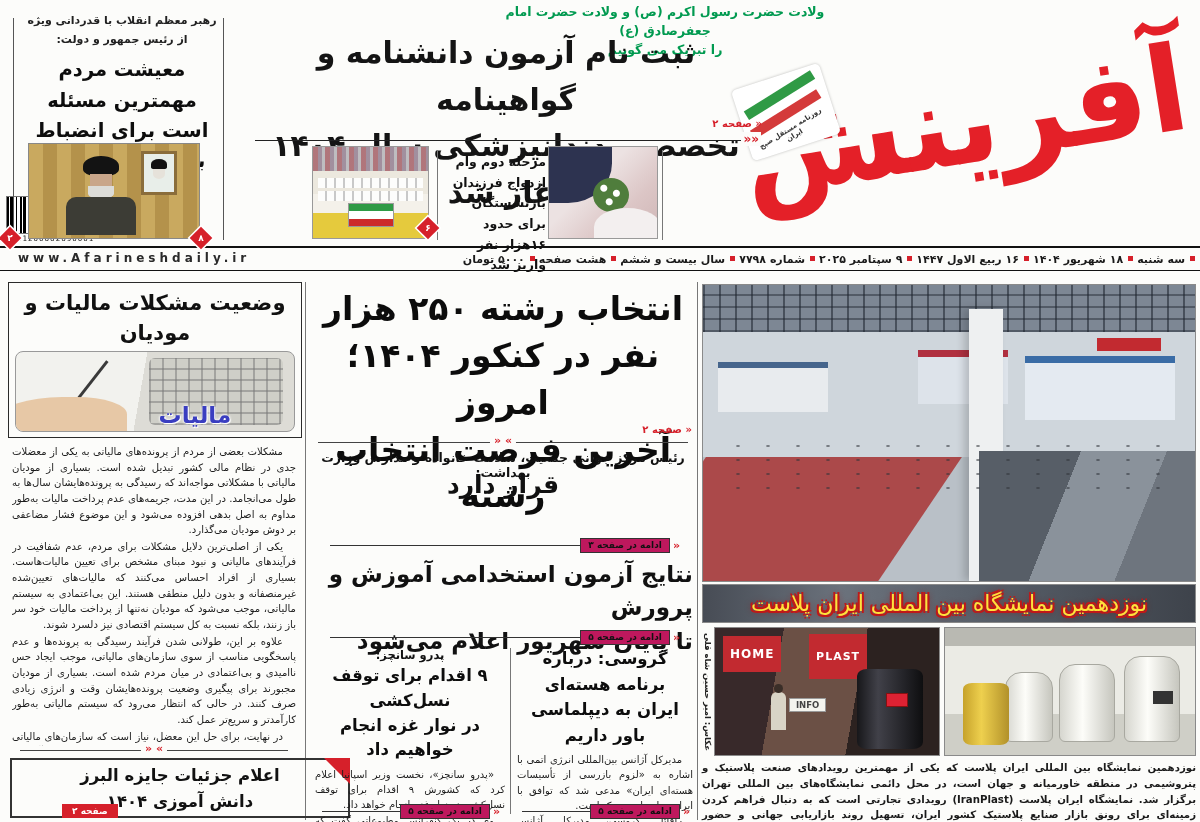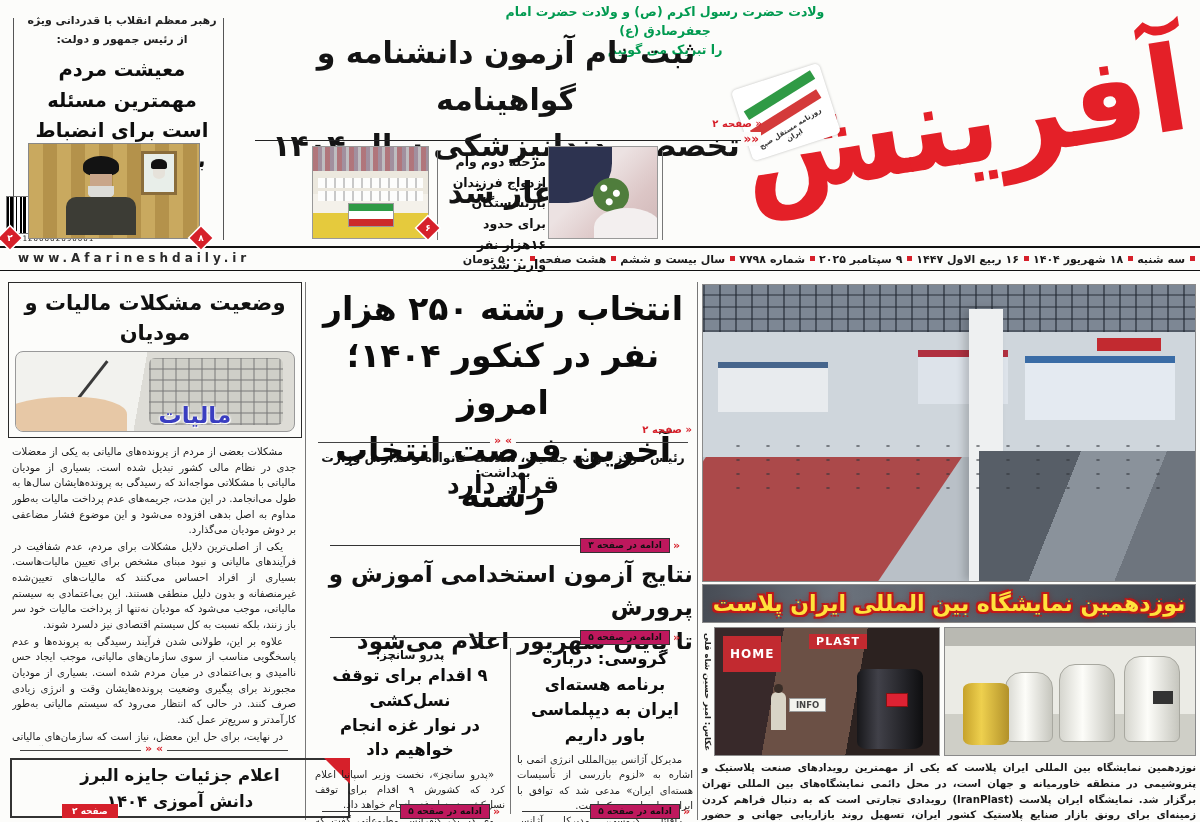--- a/index.html
+++ b/index.html
@@ -156,28 +156,28 @@
   .mp-booth3 { position:absolute; left:3%; top:26%; width:110px; height:50px; background:#e8ebee; border-top:6px solid #46658c; }
   .mp-sign { position:absolute; right:7%; top:18%; width:64px; height:13px; background:#c22a30; }
   .mp-carpet { position:absolute; left:-8%; bottom:0; width:52%; height:42%; background:#a83434;
                transform:skewX(-34deg); opacity:.85; }
   .mp-esc { position:absolute; right:0; bottom:0; width:44%; height:44%;
             background:linear-gradient(112deg,#575e67 0 38%, #8a929b 38% 70%, #6e757e 70%); }
   .mp-ppl { position:absolute; left:4%; right:4%; top:52%; height:20%;
     background-image:radial-gradient(#30343a 1.6px, transparent 2.2px); background-size:30px 14px; opacity:.55; }
   .banner { position:absolute; left:702px; top:584px; width:494px; height:39px; border:1px solid #8a8a8a;
     background:linear-gradient(90deg,#474c55, #6b727c 28%, #59606a 55%, #3e434b); display:flex; align-items:center; justify-content:center; }
-  .banner-text { color:#ffe23c; font-size:22px; font-weight:700;
+  .banner-text { color:#ffe23c; font-size:22px; font-weight:400;
     text-shadow:2px 2px 0 #c01818, -2px -2px 0 #c01818, 2px -2px 0 #c01818, -2px 2px 0 #c01818, 0 0 7px rgba(150,10,10,.9); }
   .credit { position:absolute; left:700px; top:627px; width:13px; height:129px; writing-mode:vertical-rl;
             font-size:8.5px; font-weight:700; color:#222; text-align:center; letter-spacing:1px; }
   .store { position:absolute; left:714px; top:627px; width:226px; height:129px; border:1px solid #8a8a8a;
     background:linear-gradient(100deg,#38292a 0 28%, #6b5045 28% 62%, #2c2220 62%); overflow:hidden; }
   .sg-home { position:absolute; left:8px; top:8px; background:#c22a30; color:#fff; font-weight:900; font-size:12px; padding:11px 7px; letter-spacing:1px; direction:ltr;}
-  .sg-plast { position:absolute; left:42%; top:6px; background:#c22a30; color:#fff; font-weight:900; font-size:11px; padding:1px 7px; letter-spacing:1px; direction:ltr;}
+  .sg-plast { position:absolute; left:42%; top:6px; background:#c22a30; color:#fff; font-weight:900; font-size:11px; padding:16px 7px; letter-spacing:1px; direction:ltr;}
   .sg-info { position:absolute; left:33%; bottom:34%; background:#f4f4ee; color:#444; font-weight:800; font-size:8.5px; padding:1px 6px; border:1px solid #999; direction:ltr;}
   .st-person { position:absolute; left:25%; bottom:20%; width:15px; height:38px; background:#d9d4c6; border-radius:6px 6px 0 0; }
   .st-person::before { content:""; position:absolute; top:-8px; left:3px; width:9px; height:9px; border-radius:50%; background:#3a2e28; }
   .st-barrel { position:absolute; right:7%; bottom:5%; width:66px; height:80px; border-radius:10px/7px;
     background:linear-gradient(90deg,#17171a, #414149 32%, #0e0e10); }
   .st-screen { position:absolute; right:14%; bottom:38%; width:22px; height:14px; background:#d23; border:1px solid #811; }
   .tanks { position:absolute; left:944px; top:627px; width:252px; height:129px; border:1px solid #8a8a8a;
     background:linear-gradient(#b9b9b2 0 14%, #ebebE5 14% 68%, #cfcfc7 68%); overflow:hidden; }
   .tank { position:absolute; bottom:10%; width:56px; height:86px; border:1px solid #a8a8a0; border-radius:16px 16px 6px 6px;
     background:linear-gradient(90deg,#d6d6cf, #fdfdf9 42%, #c6c6be); }

